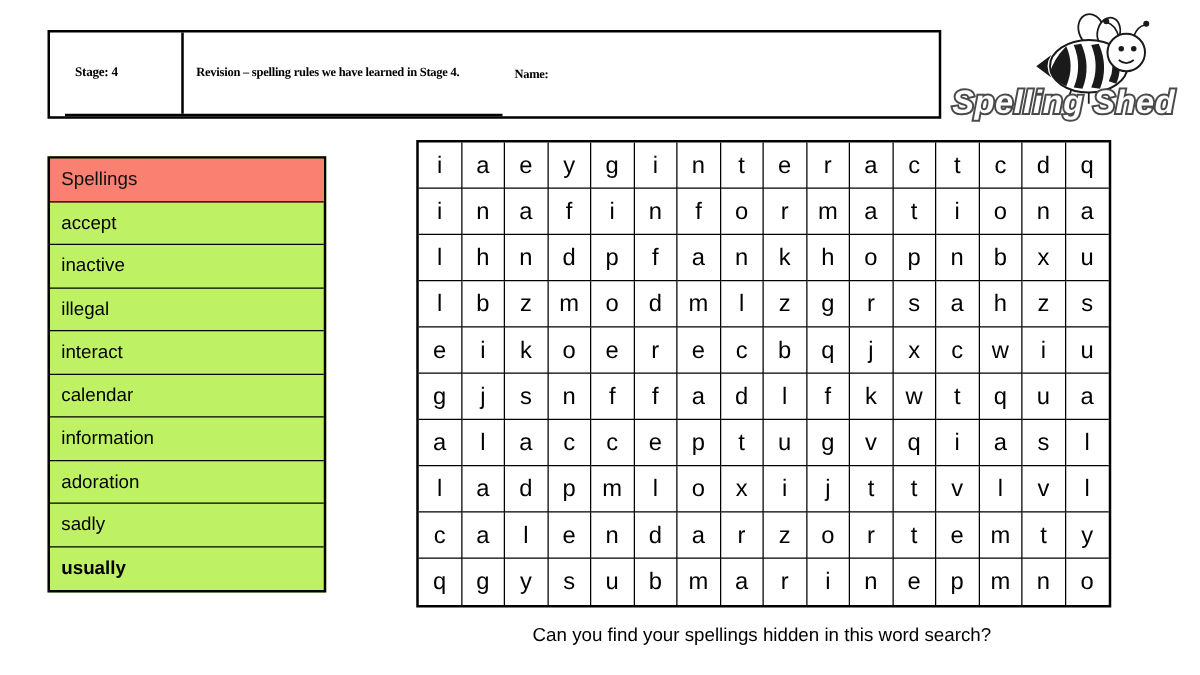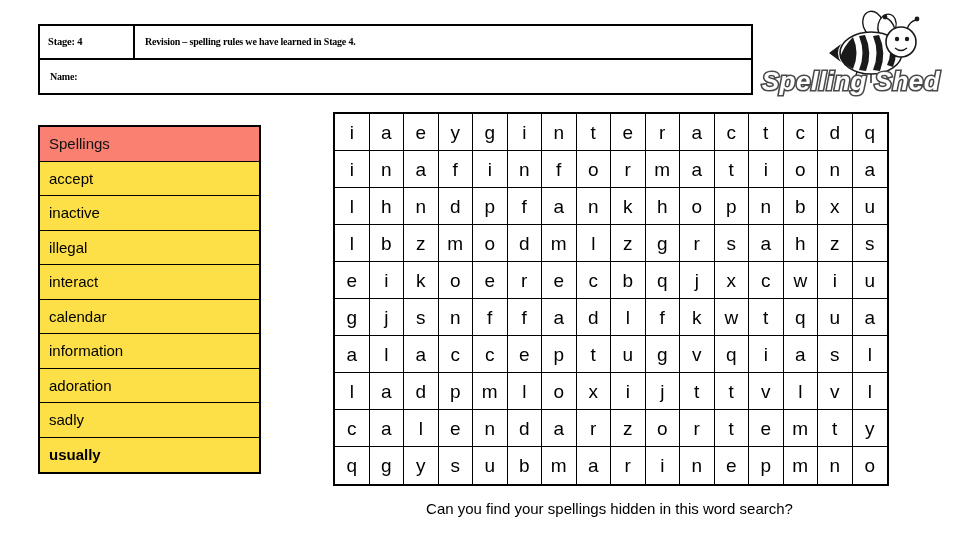--- a/index.html
+++ b/index.html
@@ -10,21 +10,21 @@
     overflow:hidden;
     position:relative;
   }
 
   
   .header-table{
     position:absolute; left:38px; top:24px;
     width:715px; height:71px;
     border:2px solid #000;
     box-sizing:border-box;
-    display:flex; flex-direction:column;
+    display:flex; flex-direction:row;padding-left:12px;
   }
   .header-row{ display:flex; flex:1 1 50%; box-sizing:border-box; }
   .header-row.top{ border-bottom:2px solid #000; }
   .hdr-label{
     width:95px; box-sizing:border-box;
     border-right:2px solid #000;
     display:flex; align-items:center;
     padding-left:8px;
     font-size:10.5px; font-weight:bold; color:#000;
     font-family:"Liberation Serif", serif;
@@ -45,21 +45,21 @@
     width:212px; height:92px;
   }
   .logo svg{ display:block; }
 
   
   .spellings-table{
     position:absolute; left:38px; top:125px;
     width:223px;
     border:2px solid #000;
     box-sizing:border-box;
-    background:#fde047;
+    background:#bef264;
   }
   .sp-row{
     height:34.5px;
     box-sizing:border-box;
     border-bottom:1.5px solid #000;
     display:flex; align-items:center;
     padding-left:9px;
     font-size:15px; color:#000;
   }
   .sp-row:last-child{ border-bottom:none;font-weight:bold; }

